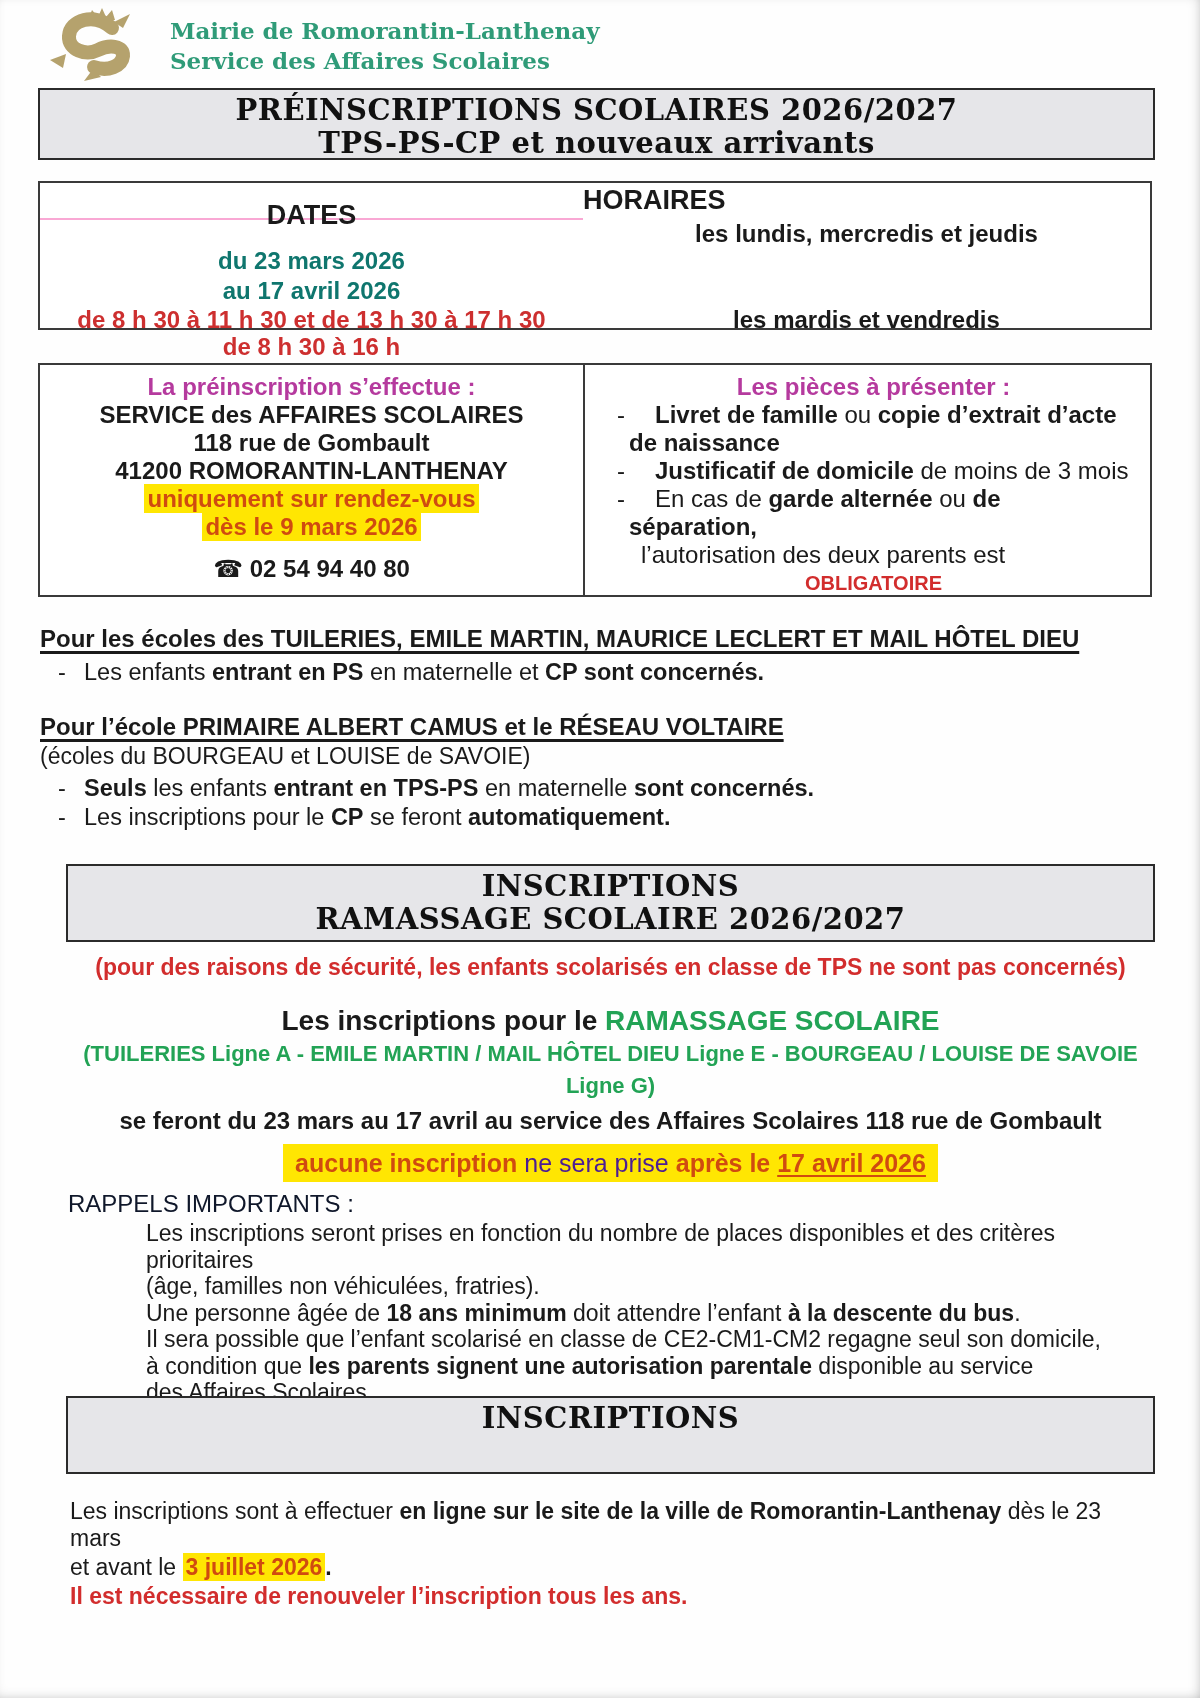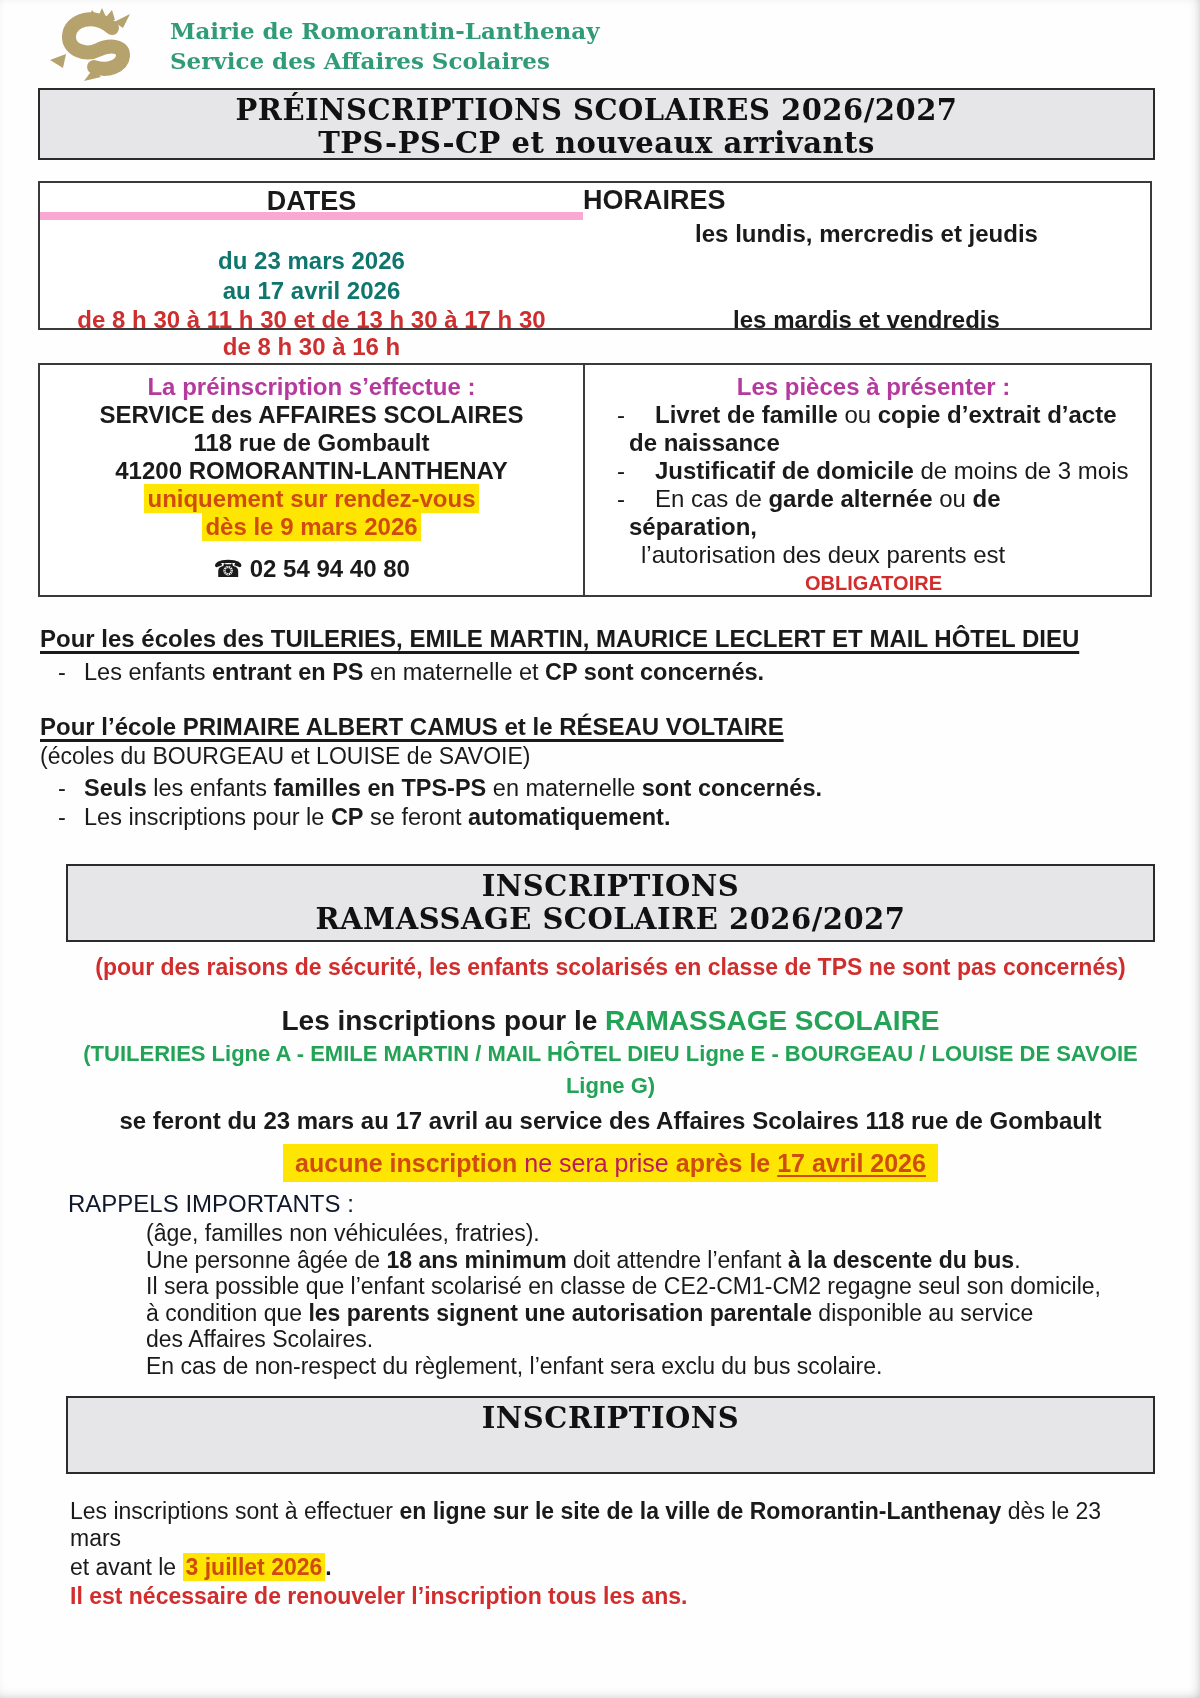--- a/index.html
+++ b/index.html
@@ -4,21 +4,21 @@
 <style>
   html,body{margin:0;padding:0;background:#cfcfcf;}
   .page{
     position:relative;width:1200px;height:1698px;margin:0 auto;background:#fefefe;
     font-family:"Liberation Sans","DejaVu Sans",sans-serif;color:#1a1a1a;overflow:hidden;
     box-shadow:inset -6px 0 14px -8px rgba(0,0,0,.25), inset 0 -6px 14px -8px rgba(0,0,0,.2);
   }
   .serif{font-family:"DejaVu Serif","Liberation Serif",serif;}
   .b{font-weight:bold;}
   .or{color:#d04b10;}
-  .mar{color:#be185d;}
+  .mar{color:#4c1d95;}
   .green{color:#22a355;}
   .u{text-decoration:underline;text-decoration-thickness:2px;text-underline-offset:3px;}
   .hl{background:#ffe602;padding:1px 3px;}
 
   
   .hdr{position:absolute;top:6px;left:44px;display:flex;align-items:flex-start;}
   .hdr .logo{width:112px;height:76px;}
   .hdr .org{margin-left:14px;padding-top:10px;color:#2f9b78;font-weight:bold;font-size:23px;line-height:30px;}
 
   
@@ -28,21 +28,21 @@
   .banner1{top:88px;left:38px;width:1117px;height:72px;}
   .banner2{position:relative;width:100%;height:78px;left:0;top:0;}
 
   
   .tbl{position:absolute;box-sizing:border-box;border:2px solid #3a3a3a;background:#fff;
     display:grid;grid-template-columns:543px 1fr;}
   .tbl1{top:181px;left:38px;width:1114px;height:149px;}
   .tbl2{top:363px;left:38px;width:1114px;height:234px;}
   .cell{box-sizing:border-box;}
   .cell.right{border-left:2px solid #3a3a3a;}
-  .thead{border-bottom:8px solid #f9a8d4;text-align:center;font-weight:bold;font-size:27px;line-height:34px;padding-top:1px;}
+  .thead{border-bottom:2px solid #f9a8d4;text-align:center;font-weight:bold;font-size:27px;line-height:34px;padding-top:15px;}
   .tbl1 .cbody{text-align:center;}
   .dates-body{padding-top:26px;font-weight:bold;font-size:24px;line-height:30px;color:#0f766e;}
   .hor-body{padding-top:3px;font-weight:bold;font-size:24px;line-height:27px;}
   .hor-body .red{color:#cd2f2f;}
   .tbl1{grid-template-rows:37px 1fr;}
   .tbl1 .cell{display:contents;}
 
   .tbl2 .cell{padding-top:8px;font-size:24px;line-height:28px;}
   .boxtitle{color:#b53a9e;font-weight:bold;text-align:center;}
   .pre-left{text-align:center;font-weight:bold;}
@@ -161,21 +161,21 @@
       <span class="mk">-</span>
       <span class="bt"><span>Les enfants </span><span class="b">entrant en PS</span><span> en maternelle et </span><span class="b">CP sont concernés.</span></span>
     </div>
   </div>
 
   <div class="sec sec2">
     <div class="h-underline"><span>Pour l’école PRIMAIRE ALBERT CAMUS et le RÉSEAU VOLTAIRE</span></div>
     <div class="subh">(écoles du BOURGEAU et LOUISE de SAVOIE)</div>
     <div class="sbul">
       <span class="mk">-</span>
-      <span class="bt"><span class="b">Seuls</span><span> les enfants </span><span class="b">familles en TPS-PS</span><span> en maternelle </span><span class="b">sont concernés.</span></span>
+      <span class="bt"><span class="b">Seuls</span><span> les enfants </span><span class="b">entrant en TPS-PS</span><span> en maternelle </span><span class="b">sont concernés.</span></span>
     </div>
     <div class="sbul" style="margin-top:2px">
       <span class="mk">-</span>
       <span class="bt"><span>Les inscriptions pour le </span><span class="b">CP</span><span> se feront </span><span class="b">automatiquement.</span></span>
     </div>
   </div>
 
   <div class="flowsec ram">
     <div class="banner banner2 serif">
       <div class="bl">INSCRIPTIONS</div>
@@ -183,20 +183,21 @@
     </div>
     <div class="note">(pour des raisons de sécurité, les enfants scolarisés en classe de TPS ne sont pas concernés)</div>
     <div class="intro"><span class="b">Les inscriptions pour le </span><span class="b green">RAMASSAGE SCOLAIRE</span></div>
     <div class="detail">(TUILERIES Ligne A - EMILE MARTIN / MAIL HÔTEL DIEU Ligne E - BOURGEAU / LOUISE DE SAVOIE Ligne G)</div>
     <div class="period">se feront du 23 mars au 17 avril au service des Affaires Scolaires 118 rue de Gombault</div>
     <div class="deadline">
       <span class="hlbar"><span class="b or">aucune inscription</span><span class="mar"> ne sera prise </span><span class="b or">après le </span><span class="b or u">17 avril 2026</span></span>
     </div>
     <div class="rappels">RAPPELS IMPORTANTS :</div>
     <div class="para">
+      <div>Les inscriptions seront prises en fonction du nombre de places disponibles et des critères prioritaires</div>
       <div>(âge, familles non véhiculées, fratries).</div>
       <div><span>Une personne âgée de </span><span class="b">18 ans minimum</span><span> doit attendre l’enfant </span><span class="b">à la descente du bus</span><span>.</span></div>
       <div>Il sera possible que l’enfant scolarisé en classe de CE2-CM1-CM2 regagne seul son domicile,</div>
       <div><span>à condition que </span><span class="b">les parents signent une autorisation parentale</span><span> disponible au service</span></div>
       <div>des Affaires Scolaires.</div>
       <div>En cas de non-respect du règlement, l’enfant sera exclu du bus scolaire.</div>
     </div>
   </div>
 
   <div class="flowsec res">

